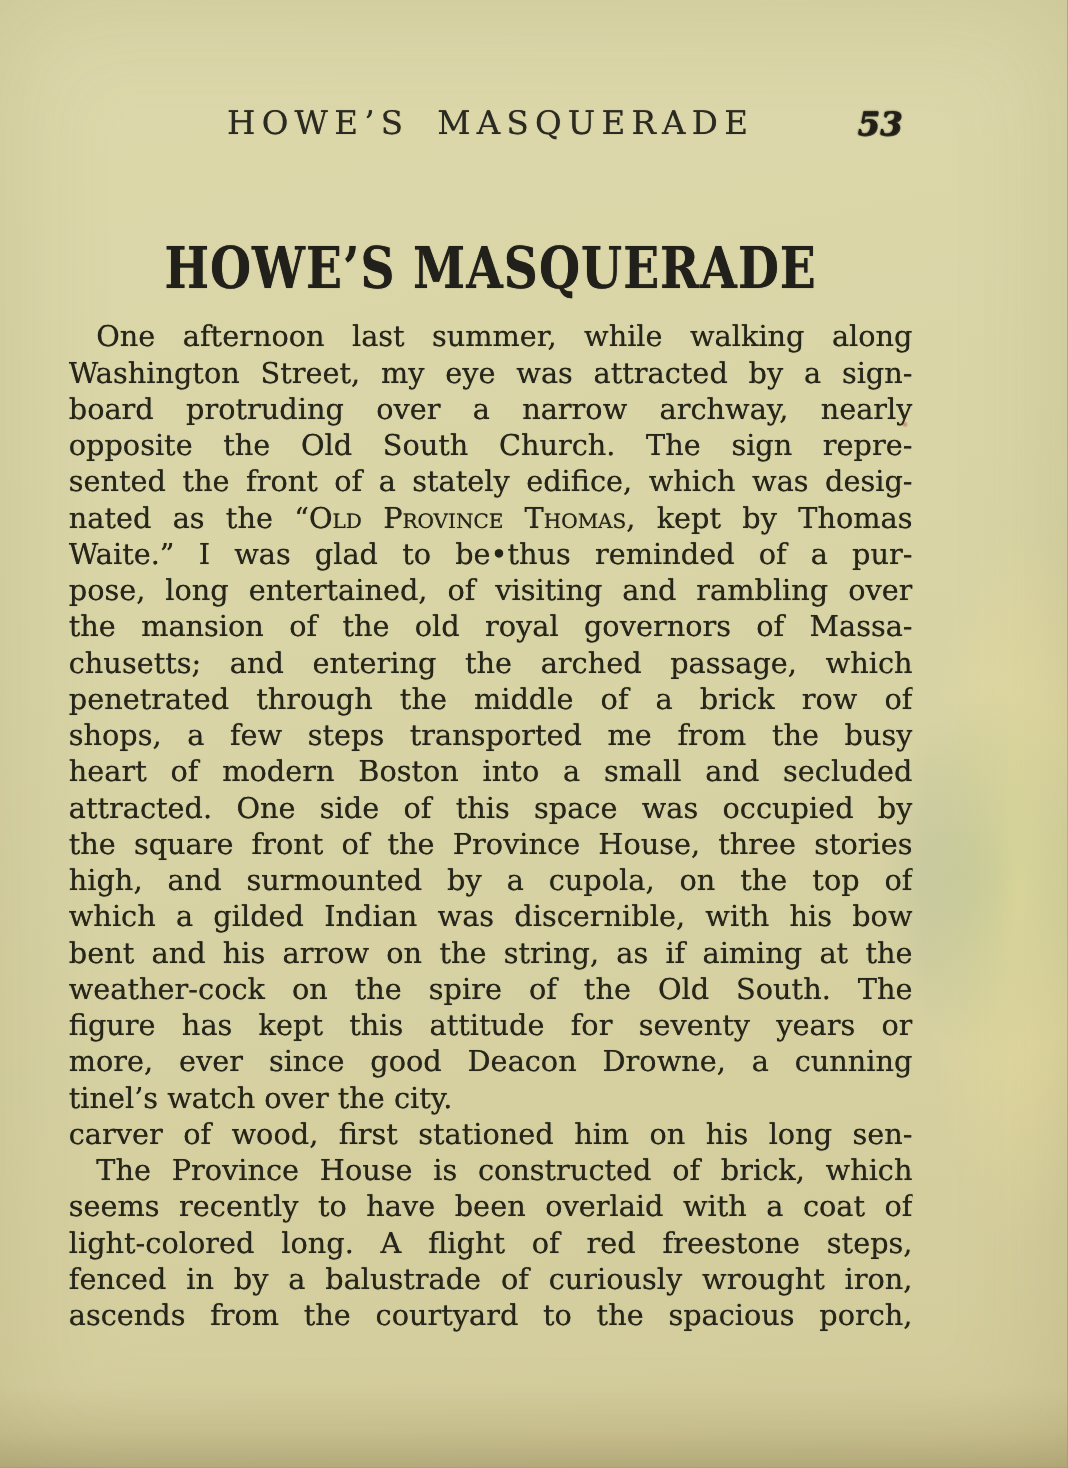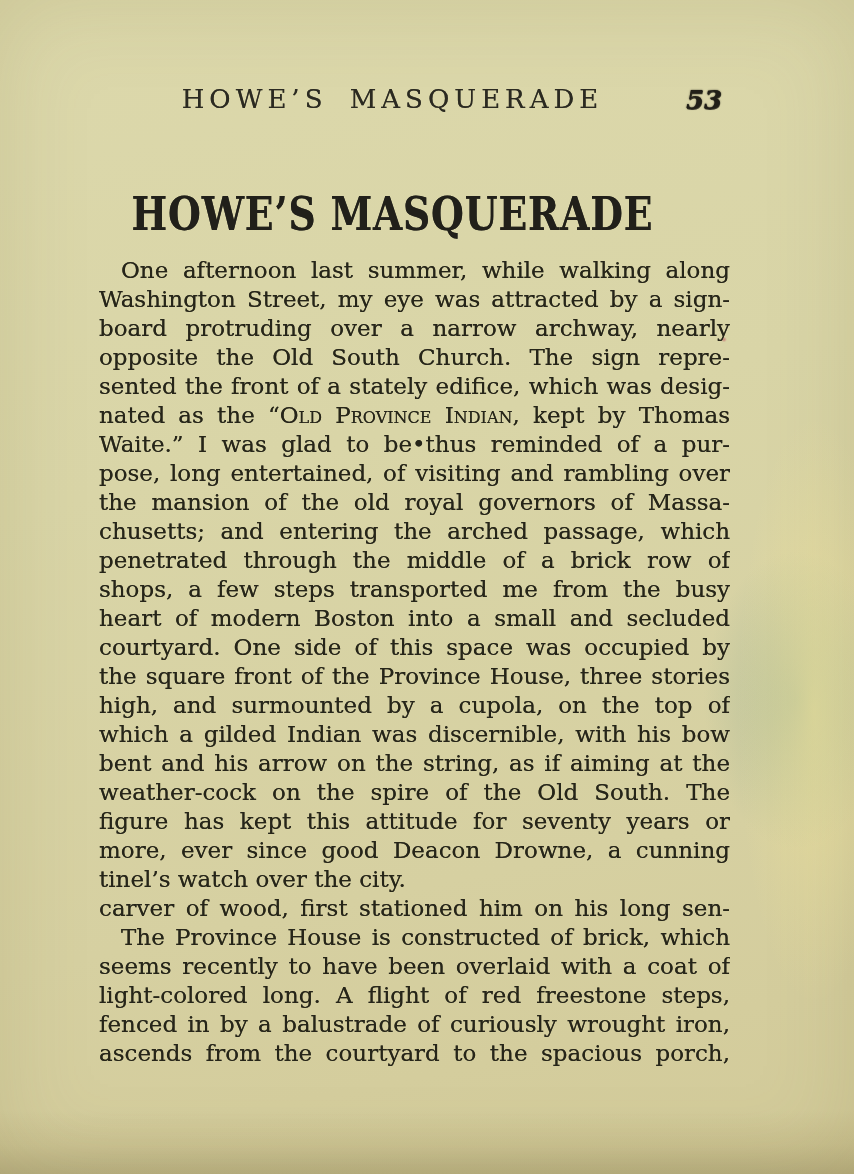--- a/index.html
+++ b/index.html
@@ -71,21 +71,20 @@
     position: absolute; top: 256px; left: 55px; width: 675px; z-index: 2;
     font-size: 23px;
     text-shadow: 0 0 0.6px rgba(38,37,25,0.75);
   }
   .line {
     height: 29px; line-height: 29px;
     text-align: justify;
     text-align-last: justify;
     overflow: hidden;
     white-space: normal;
-    margin-left: 44px;
   }
   .line.indent { text-indent: 22px; }
   .line.para-end { text-align-last: left; }
   .sc { font-variant: small-caps; }
 </style>
 </head>
 <body>
 
 <div class="page">
 
@@ -101,29 +100,29 @@
 
   <h1 class="title">HOWE’S MASQUERADE</h1>
 
   <main class="body-text" id="body-text">
       <div>
         <div class="line indent"><span>One afternoon last summer, while walking along</span></div>
         <div class="line"><span>Washington Street, my eye was attracted by a sign-</span></div>
         <div class="line"><span>board protruding over a narrow archway, nearly</span></div>
         <div class="line"><span>opposite the Old South Church.  The sign repre-</span></div>
         <div class="line"><span>sented the front of a stately edifice, which was desig-</span></div>
-        <div class="line"><span>nated as the “</span><span class="sc">Old Province Indian,</span><span> kept by Thomas</span></div>
+        <div class="line"><span>nated as the “</span><span class="sc">Old Province Thomas,</span><span> kept by Thomas</span></div>
         <div class="line"><span>Waite.”  I was glad to be•thus reminded of a pur-</span></div>
         <div class="line"><span>pose, long entertained, of visiting and rambling over</span></div>
         <div class="line"><span>the mansion of the old royal governors of Massa-</span></div>
         <div class="line"><span>chusetts; and entering the arched passage, which</span></div>
         <div class="line"><span>penetrated through the middle of a brick row of</span></div>
         <div class="line"><span>shops, a few steps transported me from the busy</span></div>
         <div class="line"><span>heart of modern Boston into a small and secluded</span></div>
-        <div class="line"><span>courtyard.  One side of this space was occupied by</span></div>
+        <div class="line"><span>attracted.  One side of this space was occupied by</span></div>
         <div class="line"><span>the square front of the Province House, three stories</span></div>
         <div class="line"><span>high, and surmounted by a cupola, on the top of</span></div>
         <div class="line"><span>which a gilded Indian was discernible, with his bow</span></div>
         <div class="line"><span>bent and his arrow on the string, as if aiming at the</span></div>
         <div class="line"><span>weather-cock on the spire of the Old South.  The</span></div>
         <div class="line"><span>figure has kept this attitude for seventy years or</span></div>
         <div class="line"><span>more, ever since good Deacon Drowne, a cunning</span></div>
         <div class="line para-end"><span>tinel’s watch over the city.</span></div>
         <div class="line"><span>carver of wood, first stationed him on his long sen-</span></div>
       </div>

